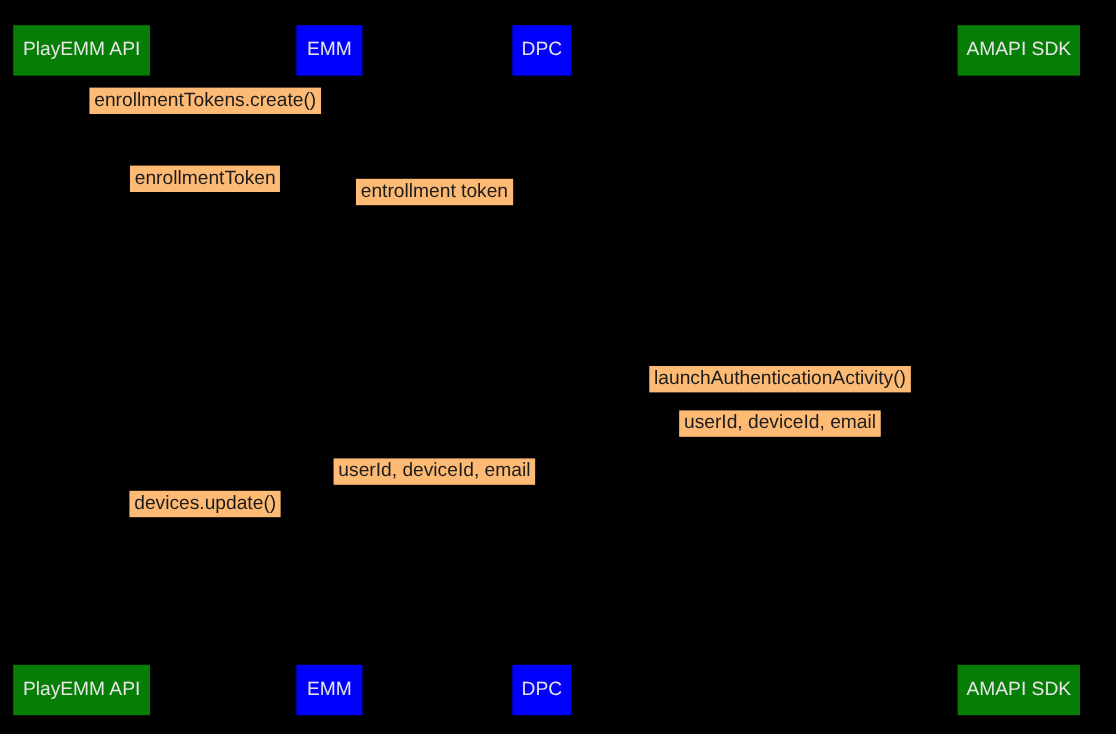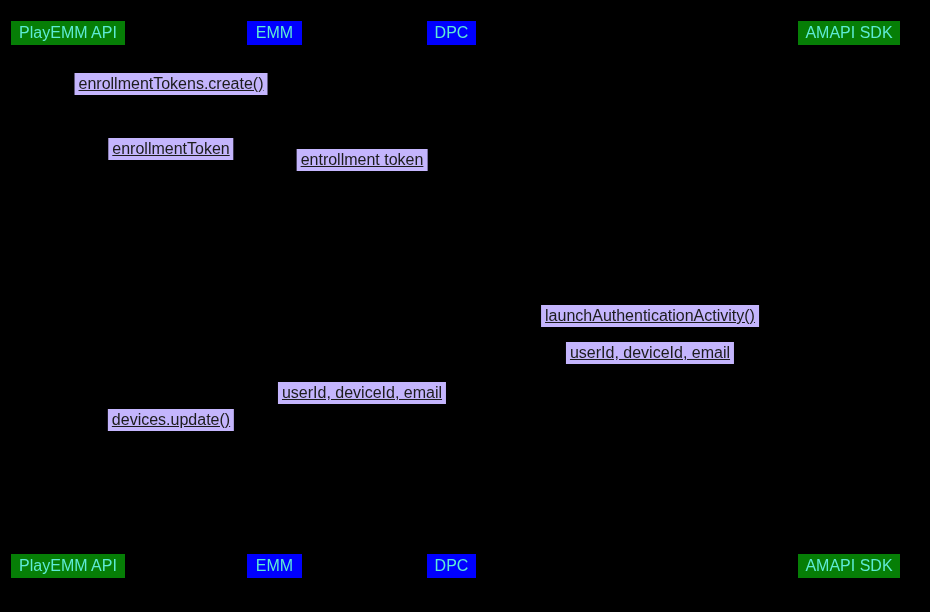--- a/index.html
+++ b/index.html
@@ -10,42 +10,41 @@
   .canvas {
     position: relative;
     width: 930px;
     height: 612px;
     background: #000000;
     overflow: hidden;
     font-family: "Liberation Sans", sans-serif;
   }
   .actor {
     position: absolute;
-    height: 24px;
+    height: 42px;
     display: flex;
     align-items: center;
     justify-content: center;
-    color: #5eead4;
+    color: #e5e5e5;
     font-size: 16px;
     white-space: nowrap;
     box-sizing: border-box;
   }
   .actor.green { background: #067e06; }
   .actor.blue  { background: #0000ff; }
   .msg {
     position: absolute;
     transform: translate(-50%, -50%);
-    background: #c4b5fd;
+    background: #fdba74;
     color: #1c1c1c;
     font-size: 16px;
     line-height: 20px;
     padding: 1px 4px;
     white-space: pre-line;
     text-align: center;
-    text-decoration: underline;
   }
 </style>
 </head>
 <body>
 
 <div class="canvas">
 
   <div class="actor green" style="left:11px;  top:21px; width:114px;">PlayEMM API</div>
   <div class="actor blue" style="left:247px; top:21px; width:55px;">EMM</div>
   <div class="actor blue" style="left:427px; top:21px; width:49px;">DPC</div>

